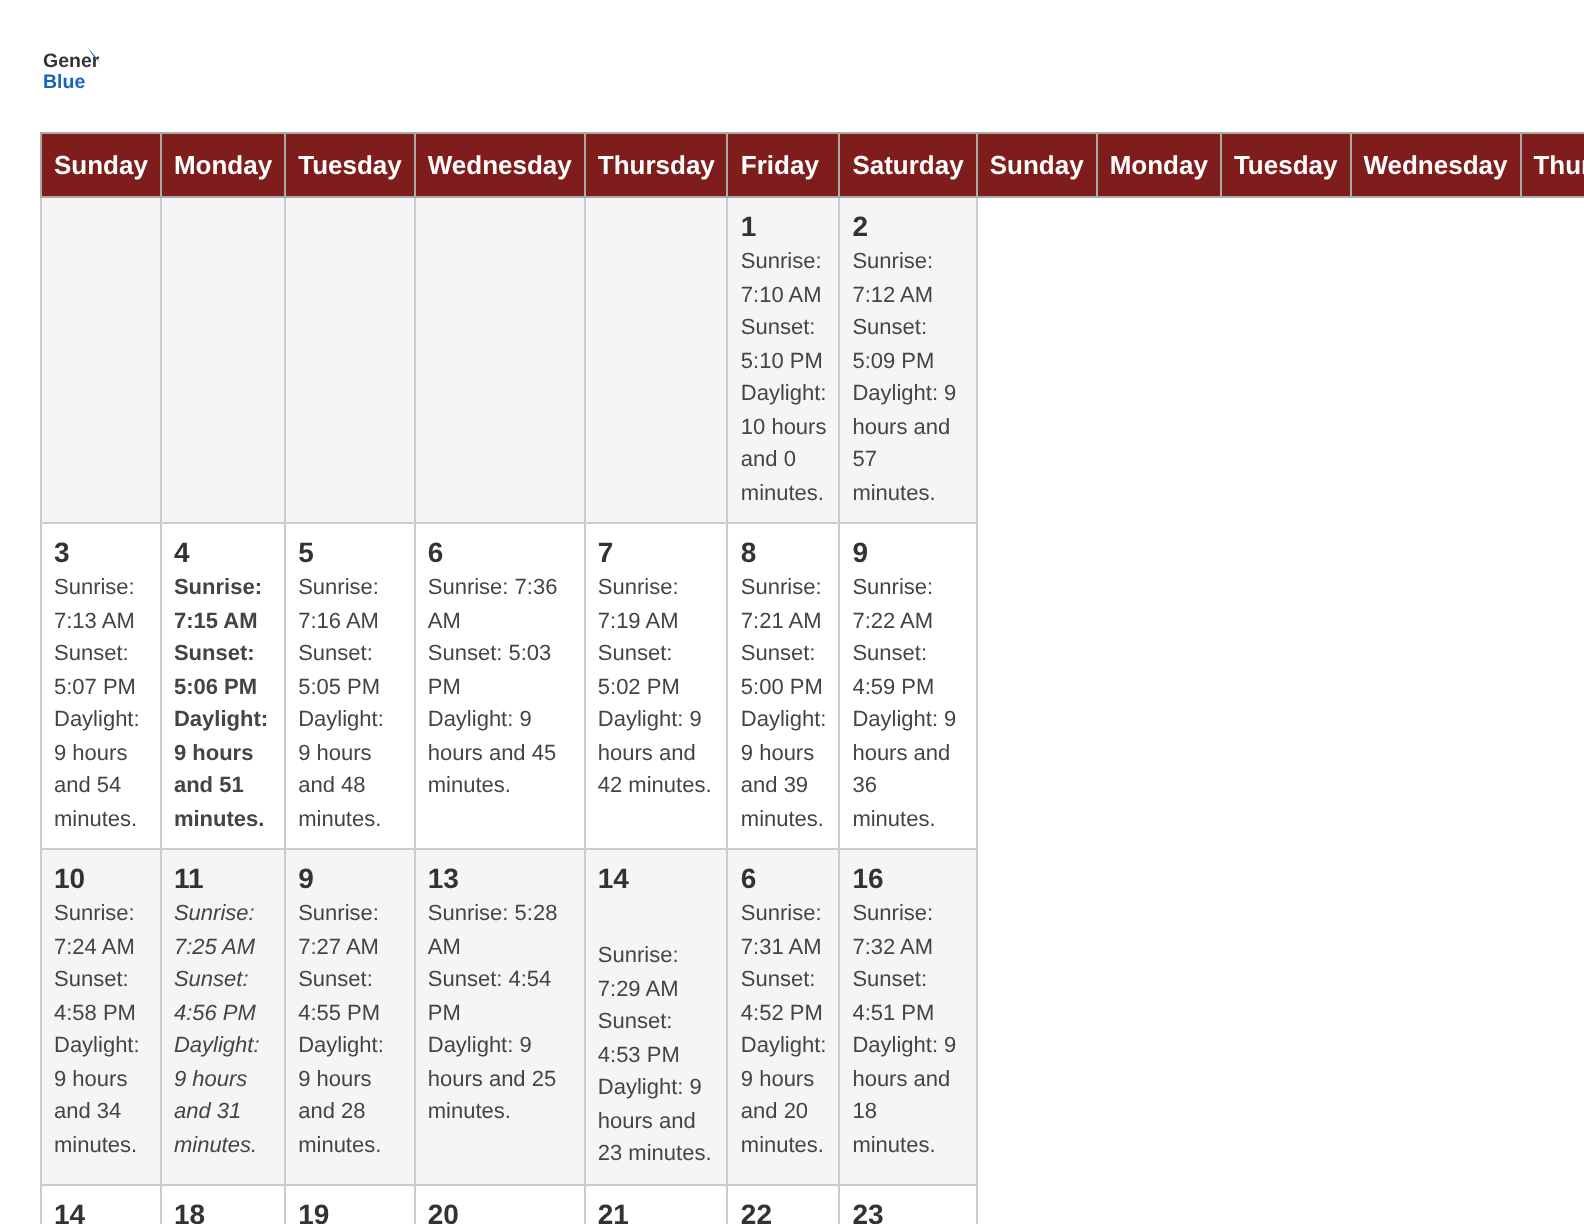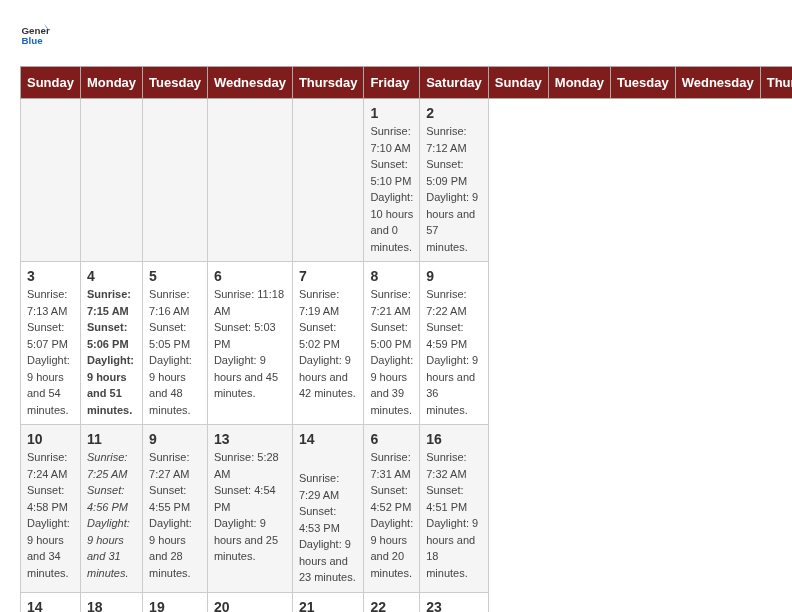--- a/index.html
+++ b/index.html
@@ -155,21 +155,21 @@
 Daylight: 9 hours and 51 minutes.</div>
         </td>
         <td>
           <span class="day-number">5</span>
           <div class="day-detail" style="white-space: pre-line;">Sunrise: 7:16 AM
 Sunset: 5:05 PM
 Daylight: 9 hours and 48 minutes.</div>
         </td>
         <td>
           <span class="day-number">6</span>
-          <div class="day-detail" style="white-space: pre-line;">Sunrise: 11:18 AM
+          <div class="day-detail" style="white-space: pre-line;">Sunrise: 7:36 AM
 Sunset: 5:03 PM
 Daylight: 9 hours and 45 minutes.</div>
         </td>
         <td>
           <span class="day-number">7</span>
           <div class="day-detail" style="white-space: pre-line;">Sunrise: 7:19 AM
 Sunset: 5:02 PM
 Daylight: 9 hours and 42 minutes.</div>
         </td>
         <td>

